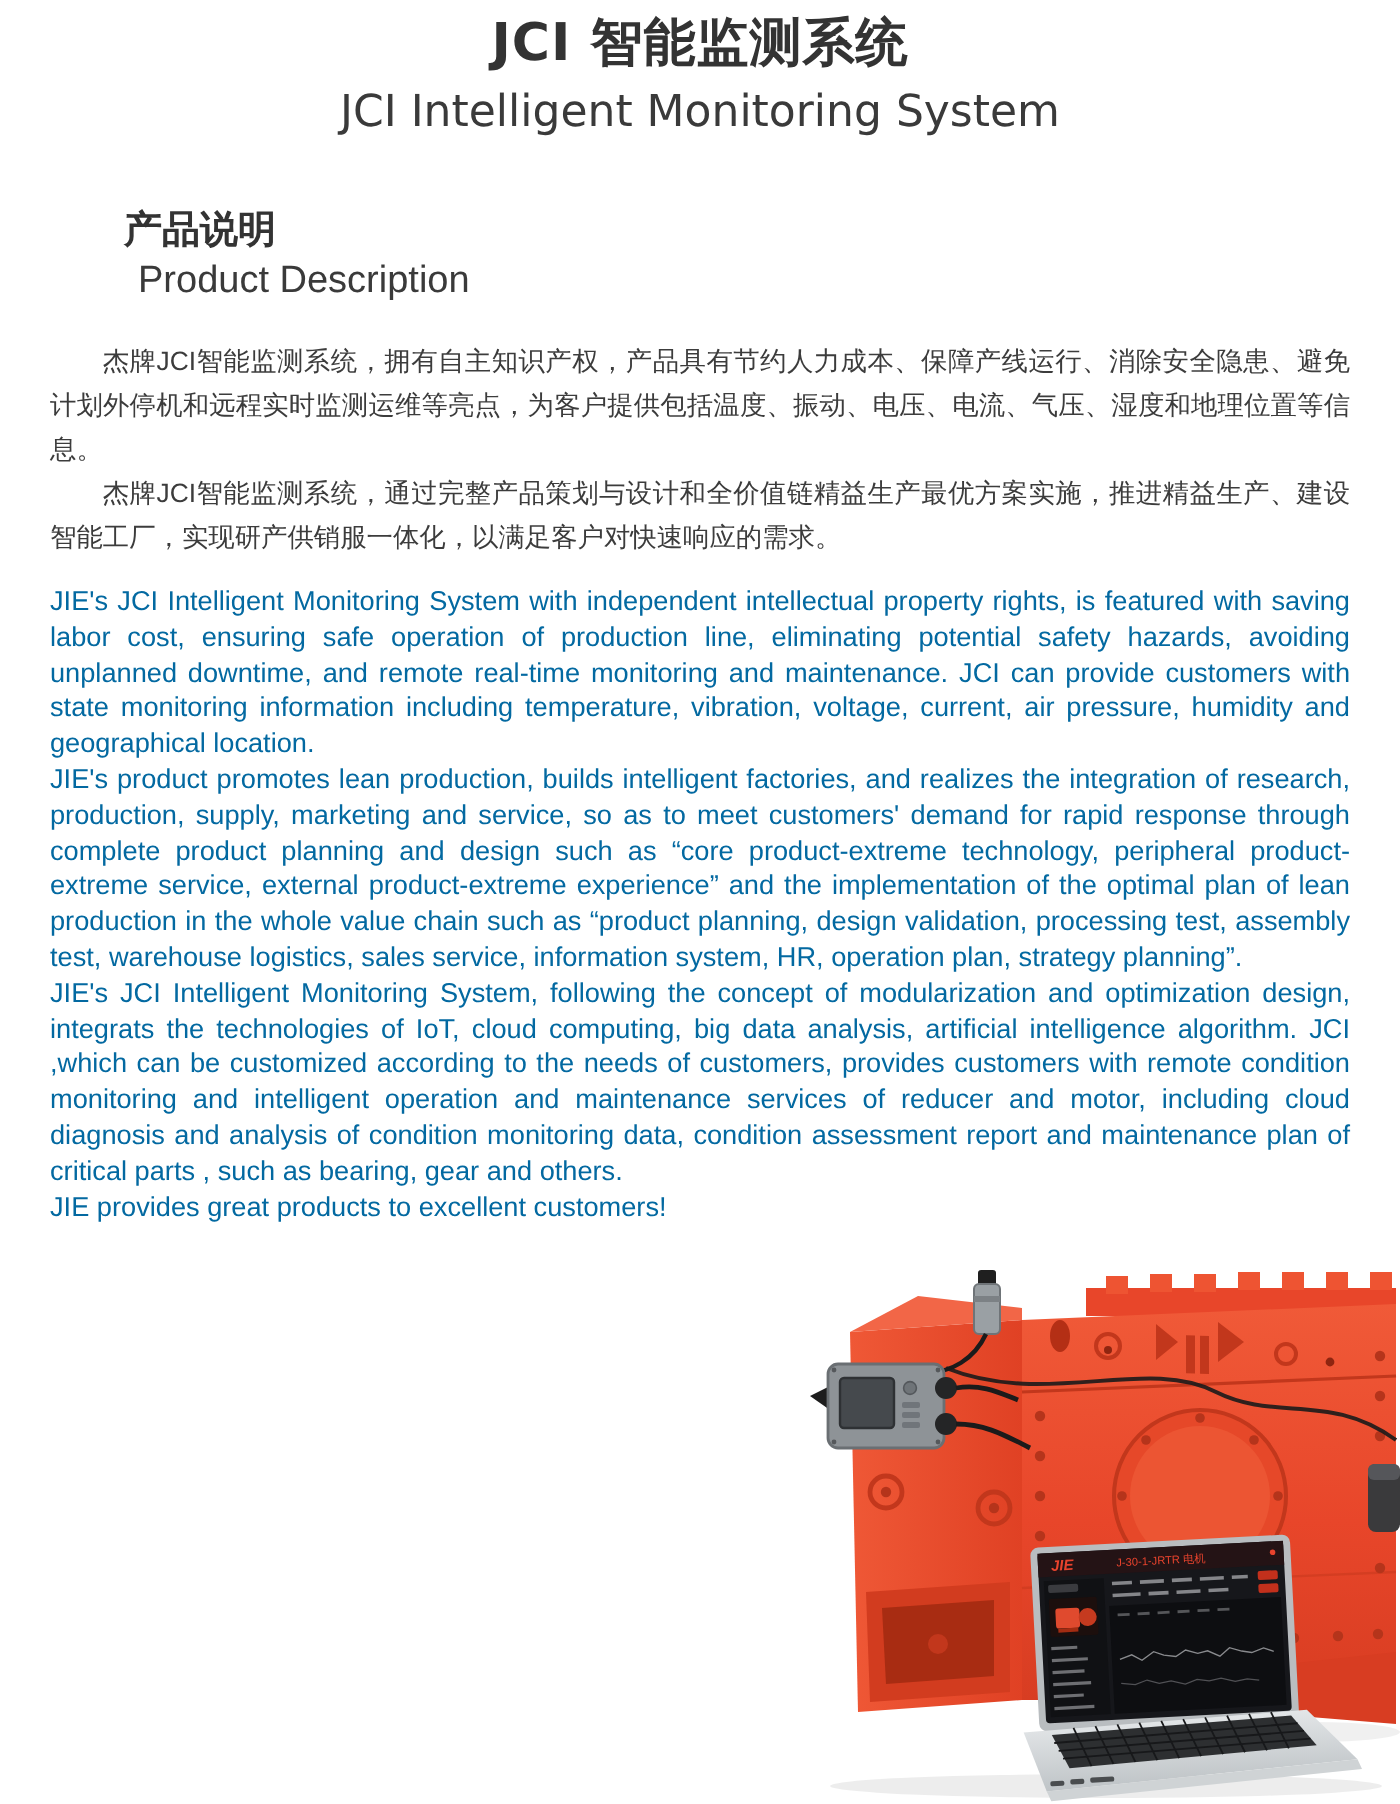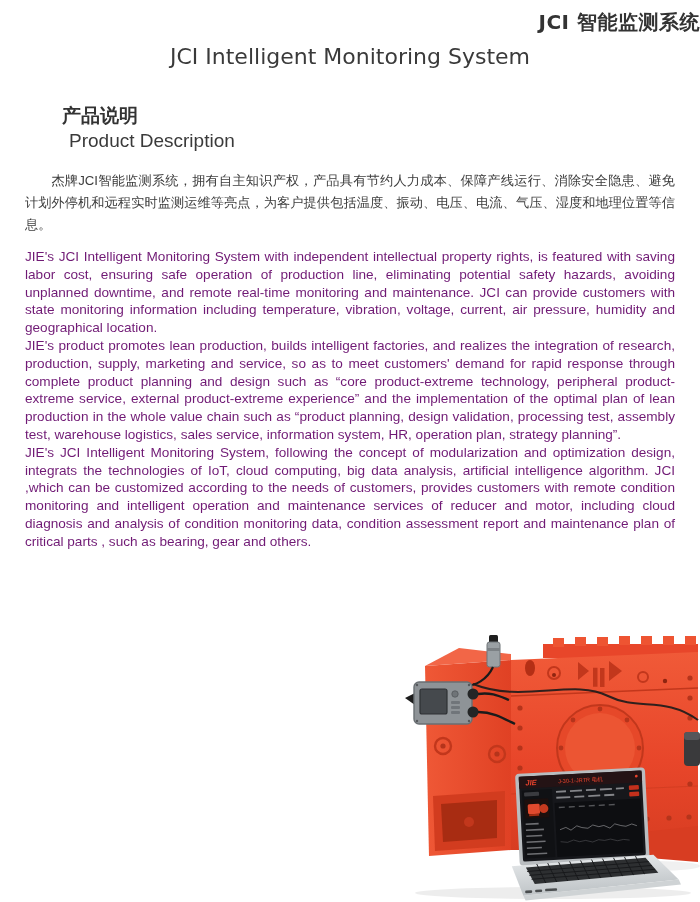--- a/index.html
+++ b/index.html
@@ -8,27 +8,26 @@
     width: 700px; height: 902px;
     background: #ffffff;
     font-family: "Liberation Sans", "DejaVu Sans", sans-serif;
     color: #3d3d3d;
     position: relative;
     overflow: hidden;
   }
   .page-header { text-align: center; padding-top: 6px; }
   .page-header h1 {
     margin: 0;
-    font-size: 20px;
+    font-size: 26px;
     font-weight: bold;
     color: #333333;
     letter-spacing: 0.5px;
     line-height: 32px;
     font-family: "DejaVu Sans", "Liberation Sans", sans-serif;
-    text-align: right;
   }
   .page-header h2 {
     margin: 0;
     font-size: 22px;
     font-weight: 400;
     color: #3a3a3a;
     line-height: 37px;
     font-family: "DejaVu Sans", "Liberation Sans", sans-serif;
   }
   .section-heading { margin: 29px 25px 0 25px; }
@@ -53,21 +52,21 @@
     line-height: 22px;
     text-align: justify;
     color: #3c3c3c;
   }
   .zh-block p { margin: 0; text-indent: 2em; }
   .en-block {
     margin: 12px 25px 0 25px;
     font-size: 13.6px;
     line-height: 17.8px;
     text-align: justify;
-    color: #701a75;
+    color: #0369a1;
   }
   .en-block p { margin: 0; }
   .illustration {
     position: absolute;
     left: 403px; top: 634px;
     width: 297px; height: 268px;
   }
   .illustration svg { display: block; width: 100%; height: 100%; }
 </style>
 </head>
@@ -78,26 +77,28 @@
   <h2>JCI Intelligent Monitoring System</h2>
 </header>
 
 <div class="section-heading">
   <div class="zh">产品说明</div>
   <div class="en">Product Description</div>
 </div>
 
 <div class="zh-block">
   <p>杰牌JCI智能监测系统，拥有自主知识产权，产品具有节约人力成本、保障产线运行、消除安全隐患、避免计划外停机和远程实时监测运维等亮点，为客户提供包括温度、振动、电压、电流、气压、湿度和地理位置等信息。</p>
+  <p>杰牌JCI智能监测系统，通过完整产品策划与设计和全价值链精益生产最优方案实施，推进精益生产、建设智能工厂，实现研产供销服一体化，以满足客户对快速响应的需求。</p>
 </div>
 
 <div class="en-block">
   <p>JIE's JCI Intelligent Monitoring System with independent intellectual property rights, is featured with saving labor cost, ensuring safe operation of production line, eliminating potential safety hazards, avoiding unplanned downtime, and remote real-time monitoring and maintenance. JCI can provide customers with state monitoring information including temperature, vibration, voltage, current, air pressure, humidity and geographical location.</p>
   <p>JIE's product promotes lean production, builds intelligent factories, and realizes the integration of research, production, supply, marketing and service, so as to meet customers' demand for rapid response through complete product planning and design such as “core product-extreme technology, peripheral product-extreme service, external product-extreme experience” and the implementation of the optimal plan of lean production in the whole value chain such as “product planning, design validation, processing test, assembly test, warehouse logistics, sales service, information system, HR, operation plan, strategy planning”.</p>
   <p>JIE's JCI Intelligent Monitoring System, following the concept of modularization and optimization design, integrats the technologies of IoT, cloud computing, big data analysis, artificial intelligence algorithm. JCI ,which can be customized according to the needs of customers, provides customers with remote condition monitoring and intelligent operation and maintenance services of reducer and motor, including cloud diagnosis and analysis of condition monitoring data,  condition assessment report and maintenance plan of critical  parts , such as bearing, gear and others.</p>
+  <p>JIE provides great products to excellent customers!</p>
 </div>
 
 <div class="illustration">
   <svg viewBox="0 0 297 268" xmlns="http://www.w3.org/2000/svg">
     <defs>
       <linearGradient id="bodyGrad" x1="0" y1="0" x2="0" y2="1">
         <stop offset="0" stop-color="#f05a38"></stop>
         <stop offset="0.55" stop-color="#e8462a"></stop>
         <stop offset="1" stop-color="#d83d22"></stop>
       </linearGradient>

